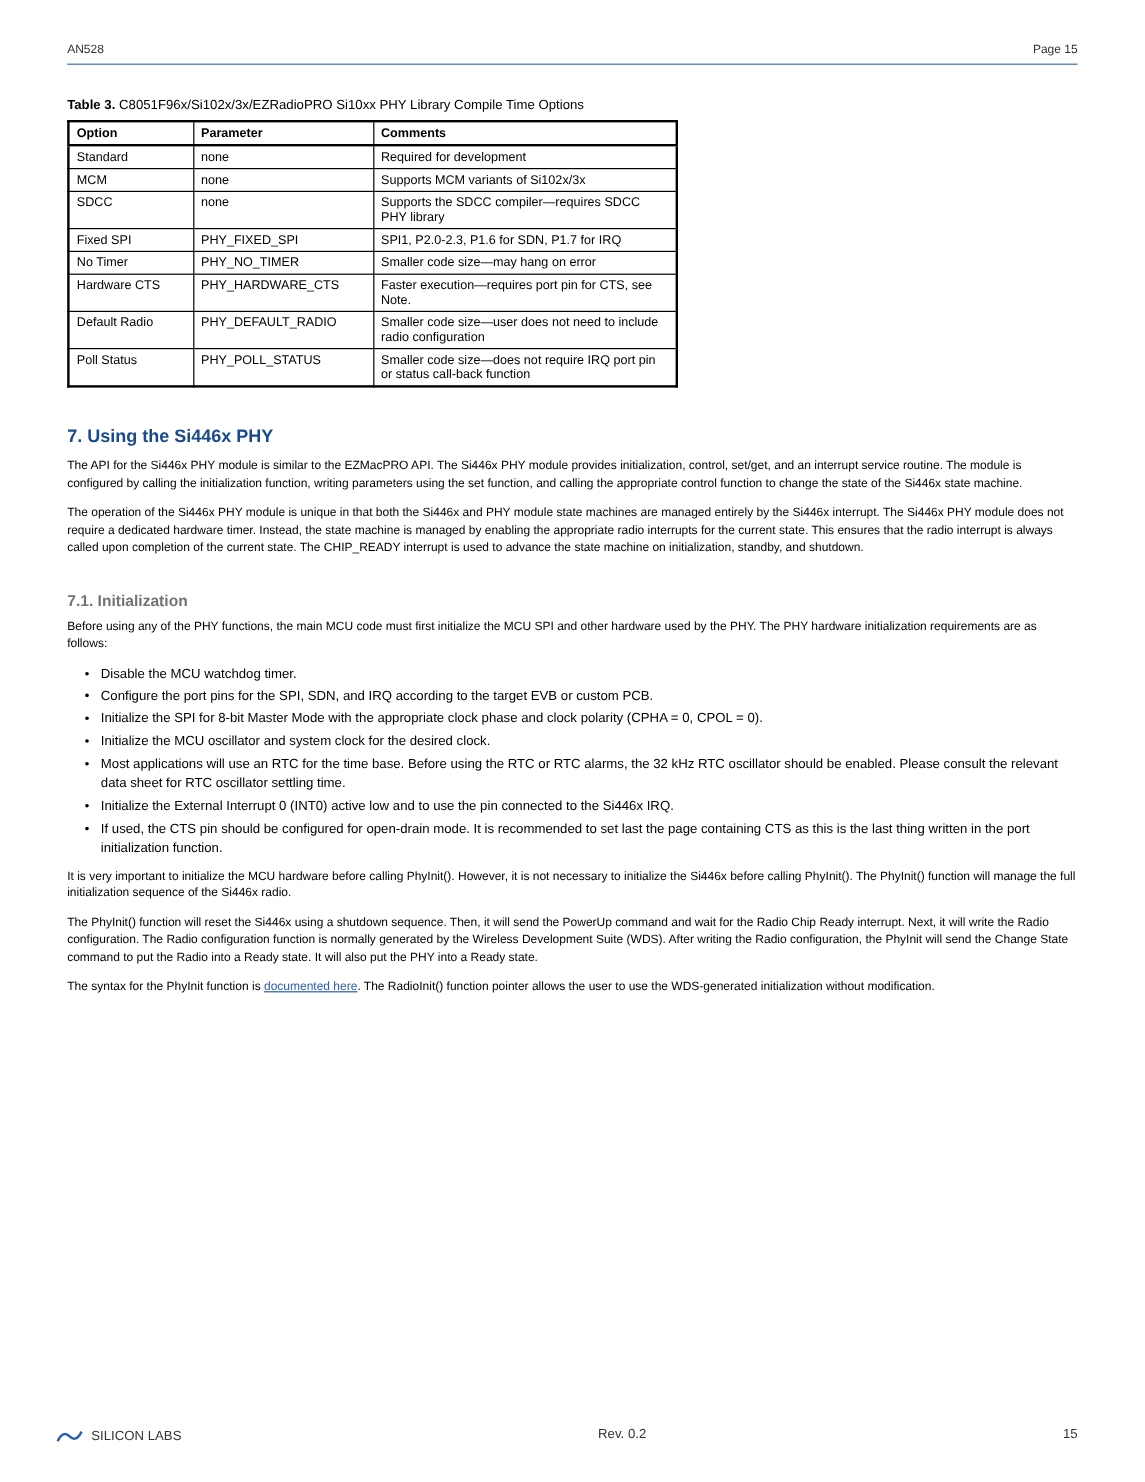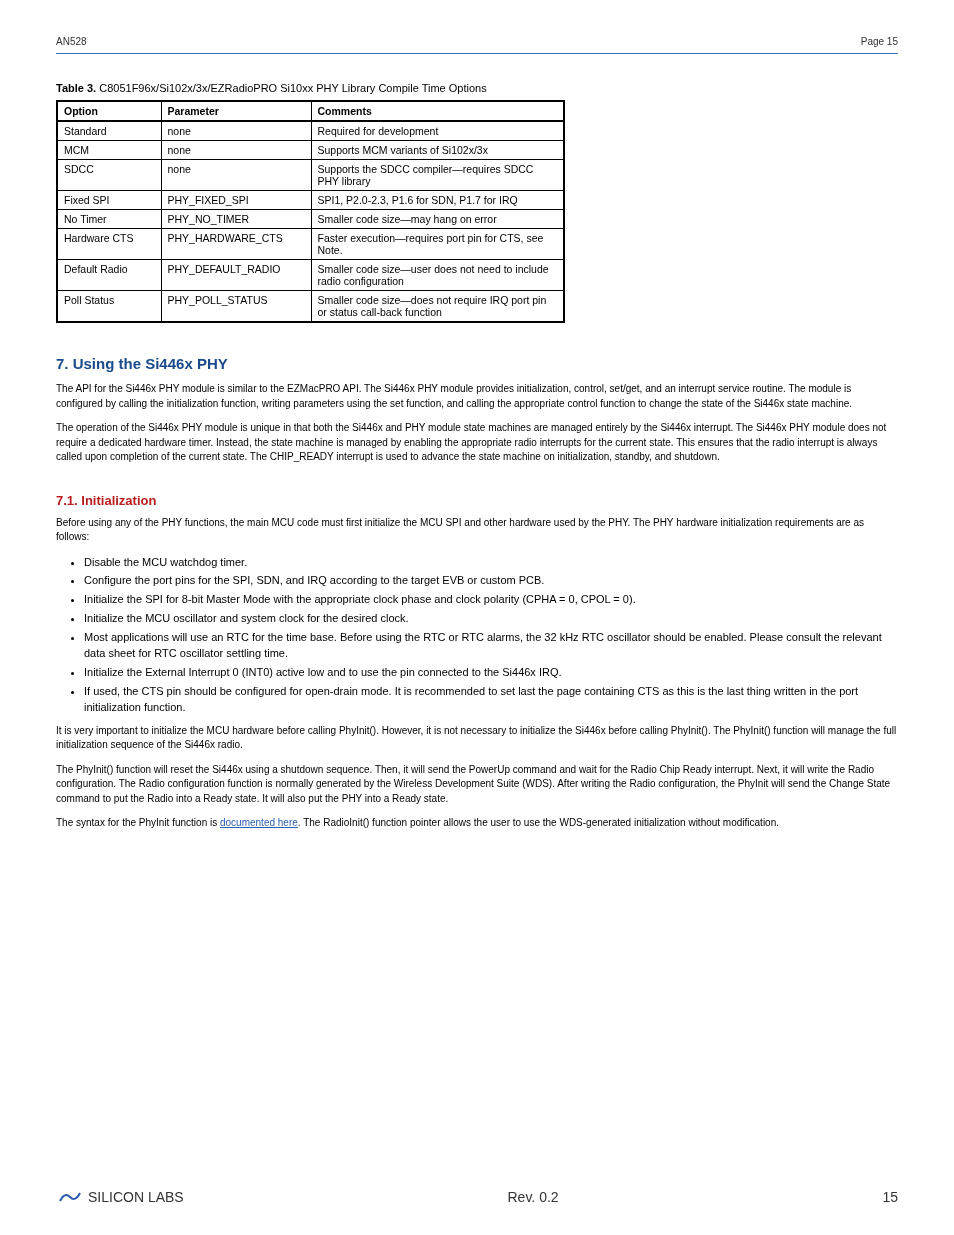--- a/index.html
+++ b/index.html
@@ -66,44 +66,43 @@
     margin-bottom: 10px;
   }
   .body-text {
     font-size: 10px;
     line-height: 1.45;
     margin-bottom: 10px;
   }
   .subhead {
     font-size: 13px;
     font-weight: bold;
-    color: #b91c1c;
+    color: #737373;
     margin-top: 28px;
     margin-bottom: 8px;
   }
   ul.bullets {
     margin: 0 0 8px 0;
     padding-left: 28px;
   }
   ul.bullets li {
     font-size: 11px;
     line-height: 1.45;
     margin-bottom: 3px;
   }
   .link { color: #2a5db0; text-decoration: underline; }
   .footer {
     position: absolute;
     bottom: 30px;
-    left: 56px;
+    left: 44px;
     right: 56px;
     display: flex;
     justify-content: space-between;
-    font-size: 14px;
+    font-size: 11px;
     color: #333;
-    align-items: center;
   }
   .footer svg { height: 16px; vertical-align: middle; margin-right: 4px; }
   .fl { display:flex; align-items:center; }
 </style>
 </head>
 <body>
 
 <div class="page">
   <div class="header">
     <span class="title-line">AN528</span>

